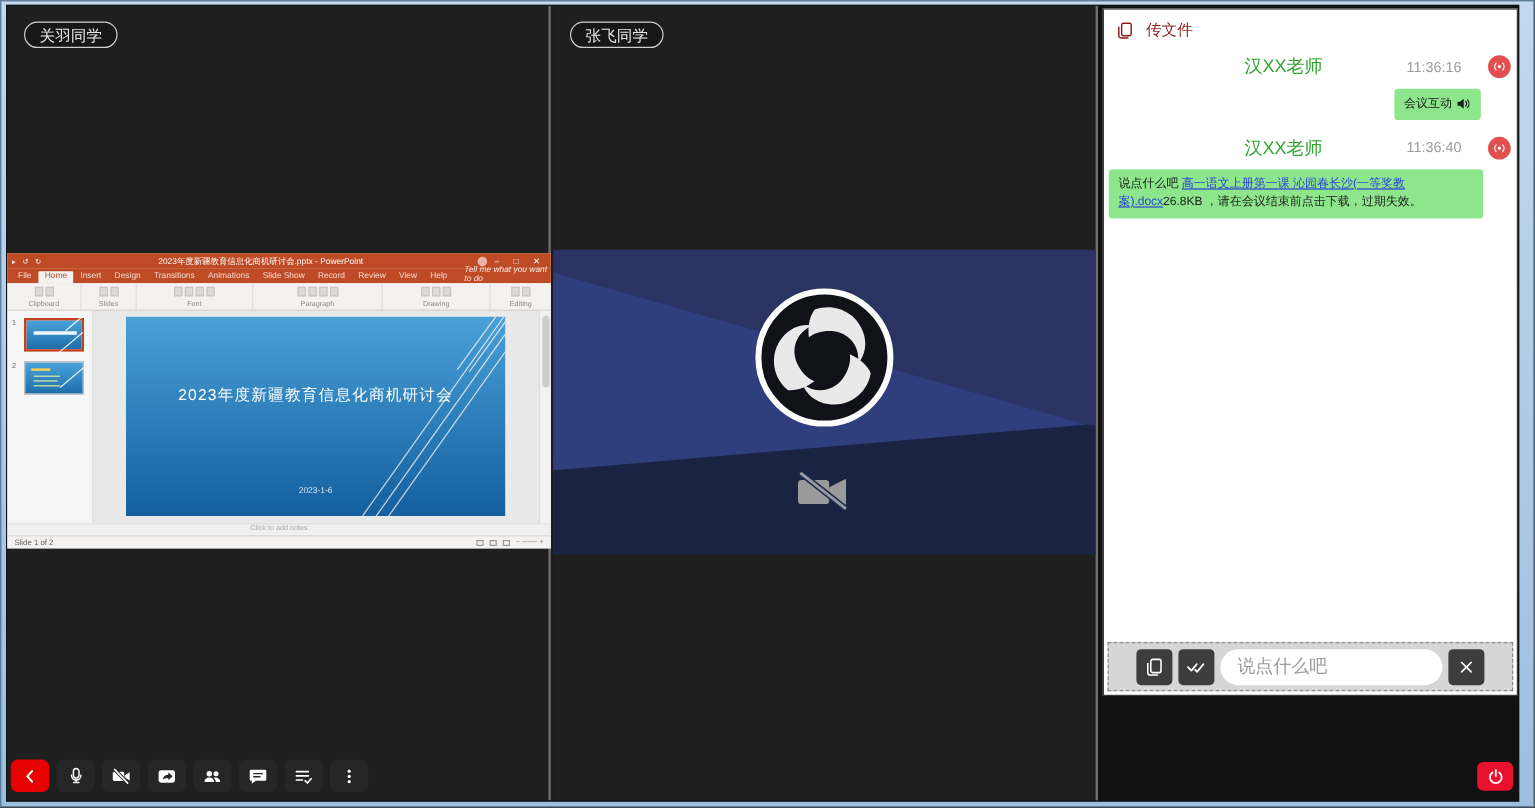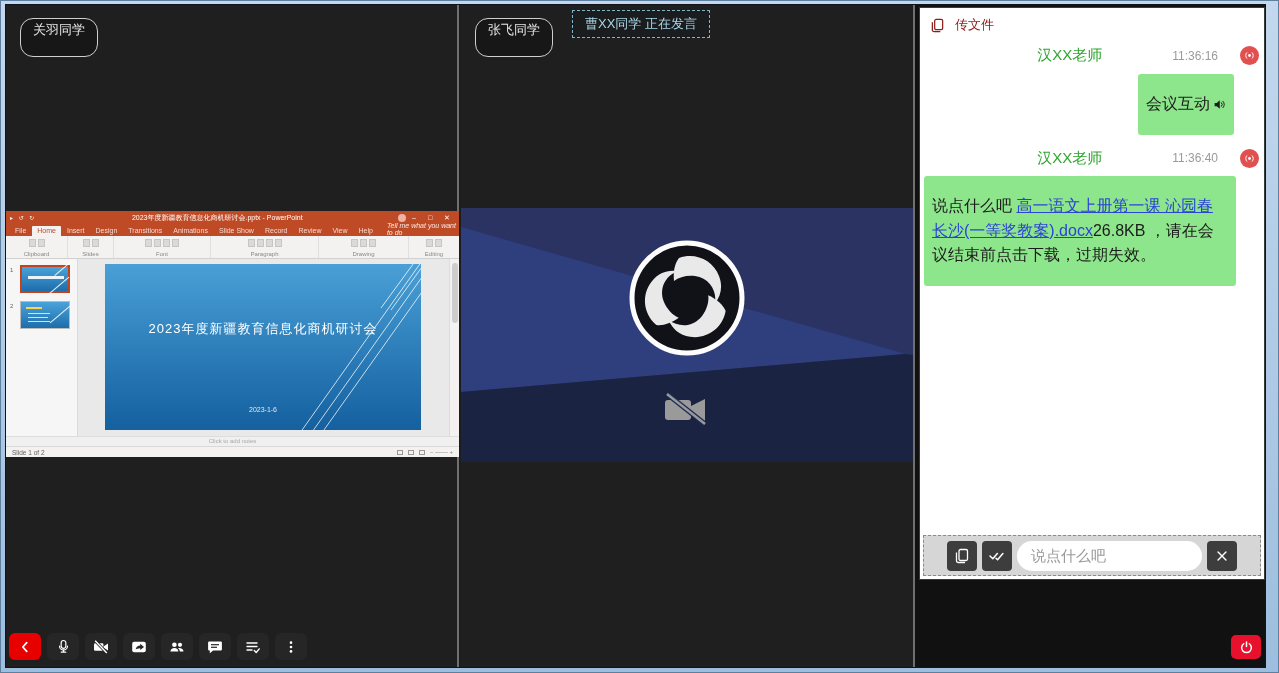--- a/index.html
+++ b/index.html
@@ -10,21 +10,21 @@
   .content { position:absolute; left:4px; top:3px; width:1261px; height:664px;
     background:#1d1d1d; border:1px solid #10151b; overflow:hidden; }
 
   
   .panel { position:absolute; top:0; height:100%; background:#1f1f1f; }
   .panel-left { left:0; width:453px; border-right:2px solid #6f6f6f; }
   .panel-center { left:455px; width:454px; border-right:2px solid #6f6f6f; }
   .panel-right { left:909px; width:352px; background:#111; }
 
   .pill {
-    position:absolute; left:14px; top:13px; padding:2px 12px 17px;
+    position:absolute; left:14px; top:13px; padding:2px 12px 0;
     border:1px solid #cfcfcf; border-radius:13px; color:#e6e6e6;
     font-size:13px; background:rgba(0,0,0,.25); white-space:nowrap;
   }
   .speak-banner {
     position:absolute; left:111px; top:5px; padding:4px 12px;
     border:1px dashed #7fb6cc; color:#a9d6e8; font-size:13px;
     background:rgba(10,20,25,.25); white-space:nowrap;
   }
 
   
@@ -92,22 +92,22 @@
     background:#fff; border:1px solid #3a3a3a; overflow:hidden; }
   .notice { display:flex; align-items:center; gap:10px; padding:3px 0 3px 10px;
     color:#8e1a1a; font-size:13px; cursor:pointer;text-align:center; }
   .notice:first-child { padding-top:8px; }
   .msg-head { display:flex; align-items:center; justify-content:flex-end;
     gap:22px; padding:0 5px 0 0; margin-top:9px; }
   .msg-head .sender { color:#2fa52f; font-size:15px; }
   .msg-head .time { color:#9a9a9a; font-size:12px;margin-left:48px; }
   .avatar { width:19px; height:19px; border-radius:50%; background:#e14f4f;
     display:flex; align-items:center; justify-content:center; flex:0 0 auto; }
-  .bubble { background:#8de68b; border-radius:3px; padding:18px 8px;
-    font-size:16px; color:#1c1c1c; line-height:1.55; }
+  .bubble { background:#8de68b; border-radius:3px; padding:5px 8px;
+    font-size:10px; color:#1c1c1c; line-height:1.55; }
   .bubble.right { margin:9px 30px 0 auto; width:max-content; display:flex;
     align-items:center; gap:3px; }
   .bubble.block { margin:8px 28px 0 4px; }
   .bubble a { color:#2b43d6; text-decoration:underline; cursor:pointer; }
   .input-bar { position:absolute; left:3px; right:3px; bottom:3px; height:41px;
     background:#d6d6d6; border:1px dashed #8a8a8a; display:flex; align-items:center;
     gap:5px; padding:0 23px; }
   .in-btn { width:30px; height:30px; background:#3d3d3d; border:none; border-radius:4px;
     display:flex; align-items:center; justify-content:center; cursor:pointer; flex:0 0 auto; padding:0; }
   .chat-input { flex:1; height:30px; border:none; border-radius:15px; background:#fff;
@@ -305,21 +305,20 @@
                 <circle cx="8" cy="8" r="1.5"></circle>
                 <circle cx="8" cy="13" r="1.5"></circle>
               </g>
         </svg>
       </button>
     </div>
   </div>
 
   <div class="panel panel-center">
     <span class="pill">张飞同学</span>
-    <span class="speak-banner">曹XX同学 正在发言</span>
 
     <div class="video-area">
       <svg width="452" height="254" viewBox="0 0 452 254">
         <rect width="452" height="254" fill="#2a3466"></rect>
         <polygon points="0,0 452,0 452,146 0,19" fill="#2b3363"></polygon>
         <polygon points="0,19 444,146 0,184" fill="#2f3f7e"></polygon>
         <polygon points="0,184 444,146 452,147 452,254 0,254" fill="#1b2342"></polygon>
 
         <g transform="translate(226,90)">
           <circle r="55" fill="#101218" stroke="#fdfdfd" stroke-width="5"></circle>

